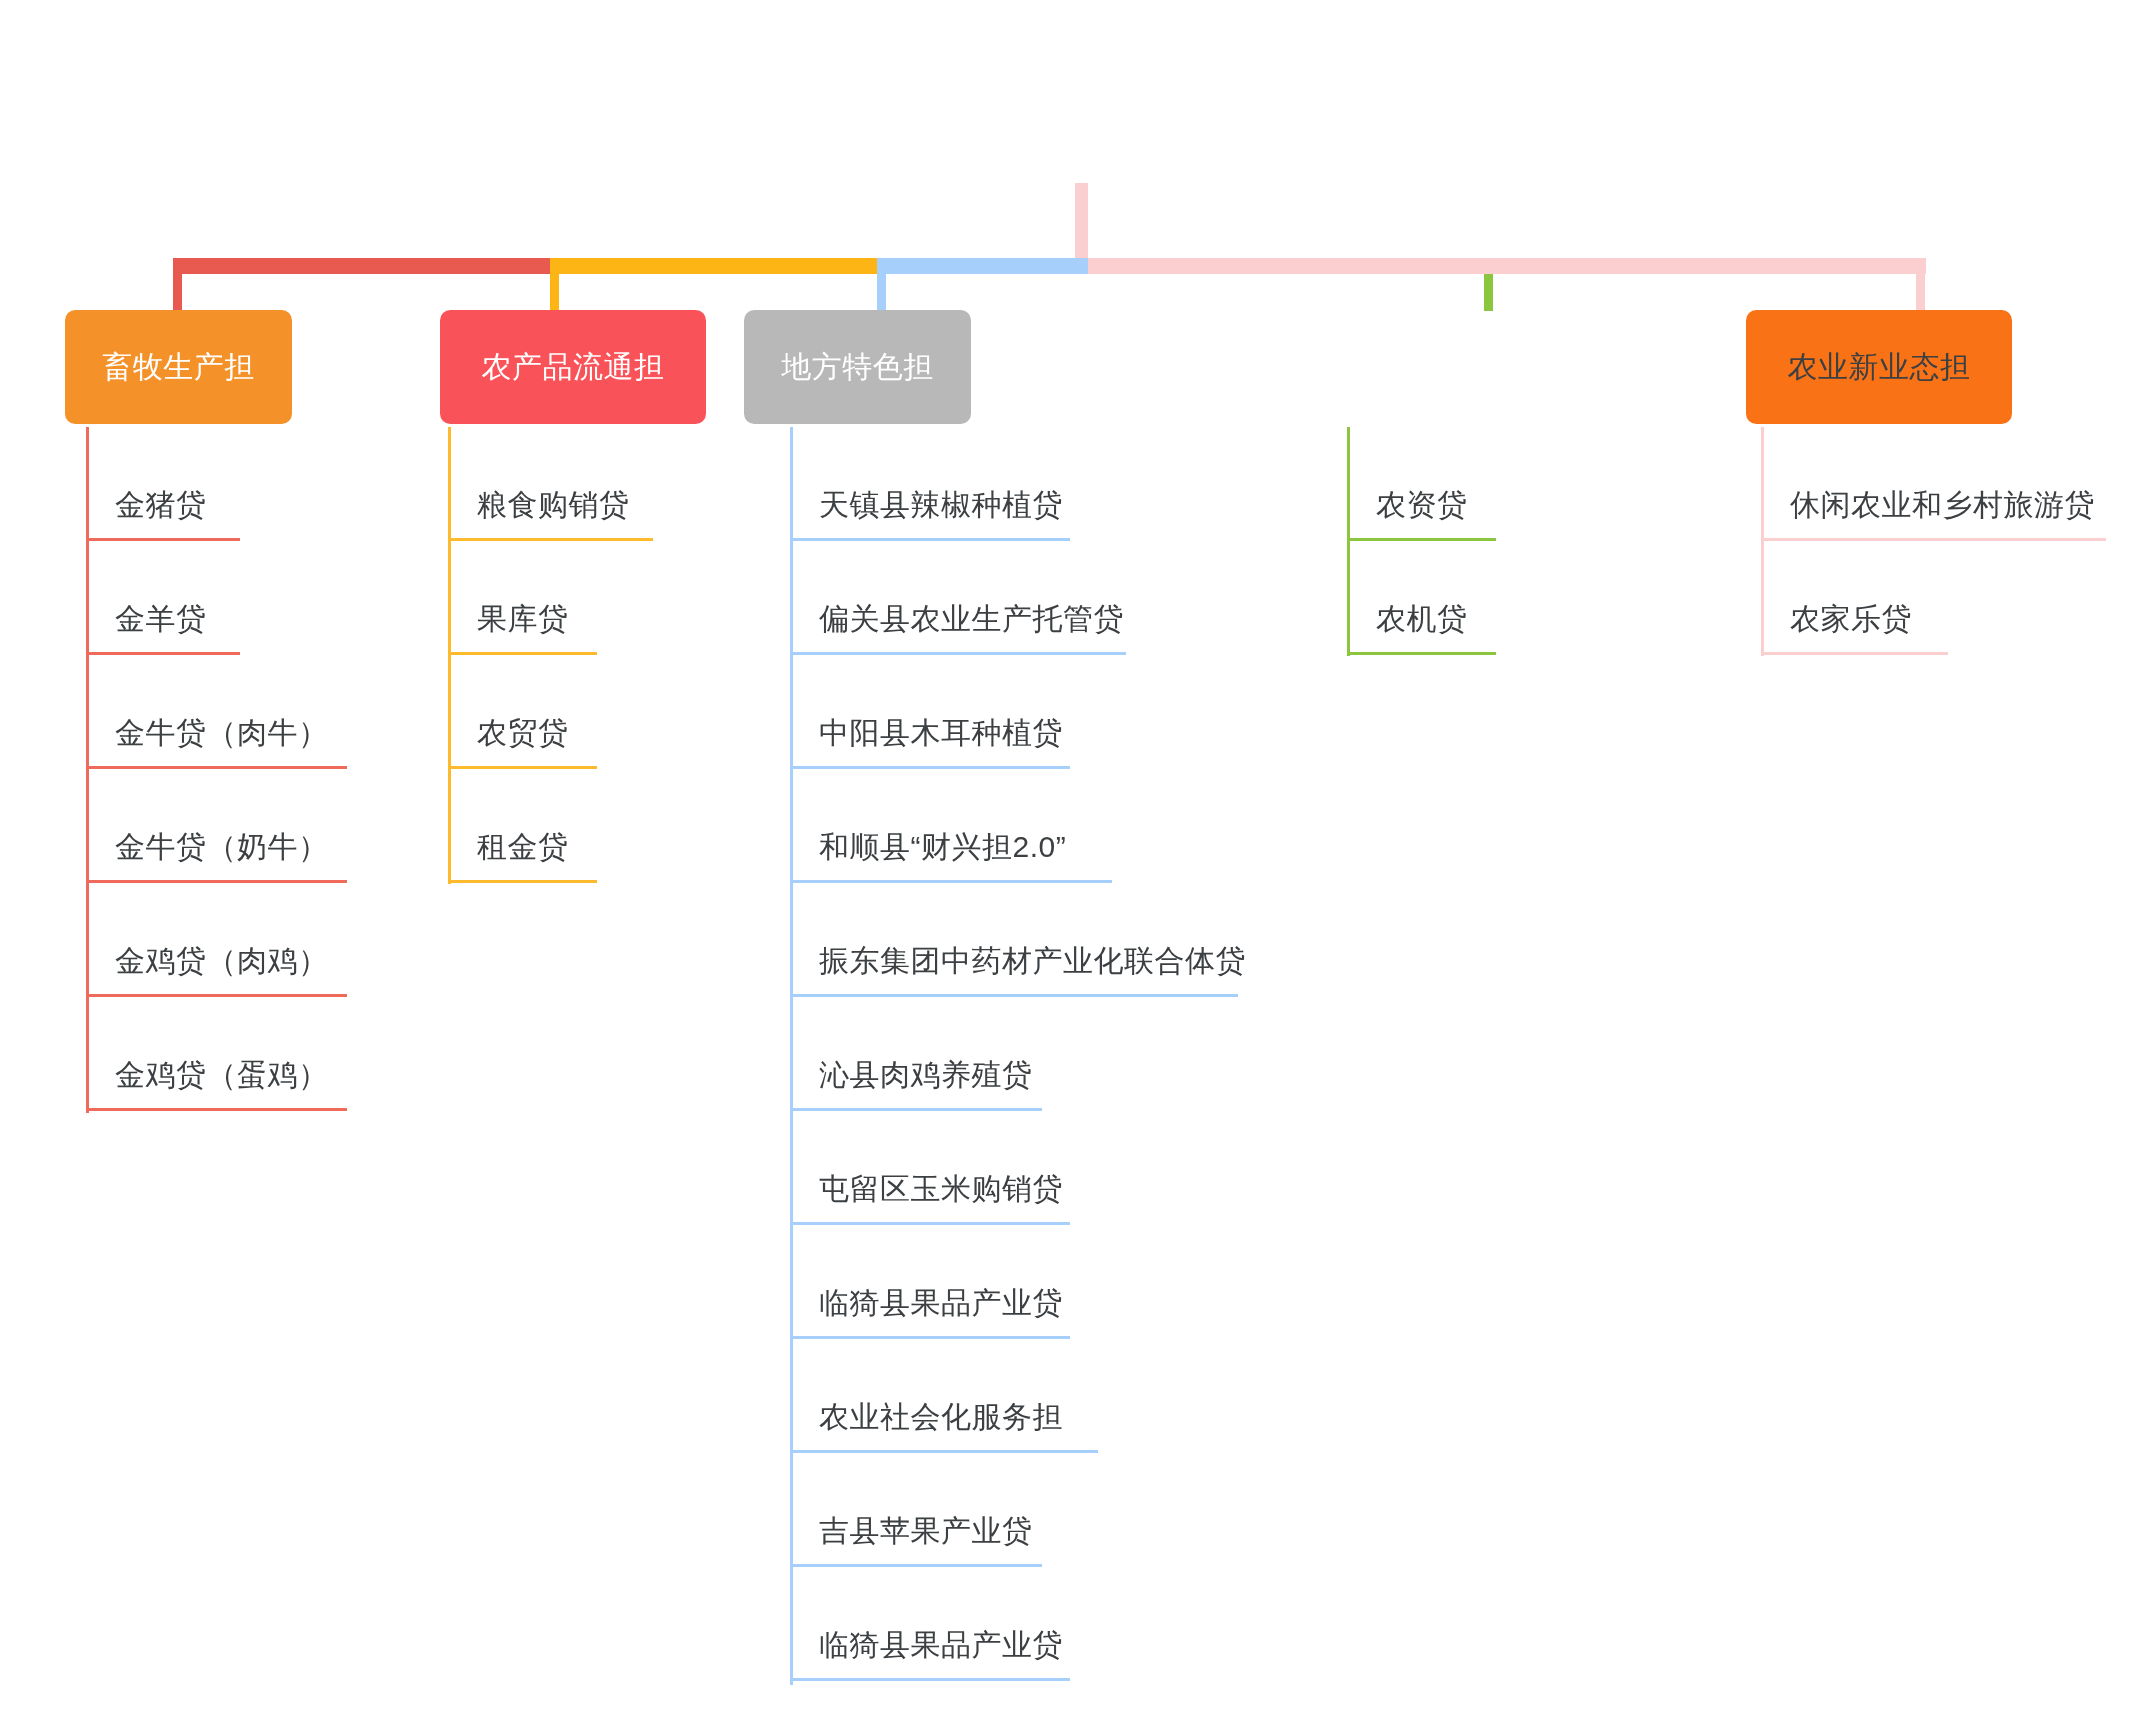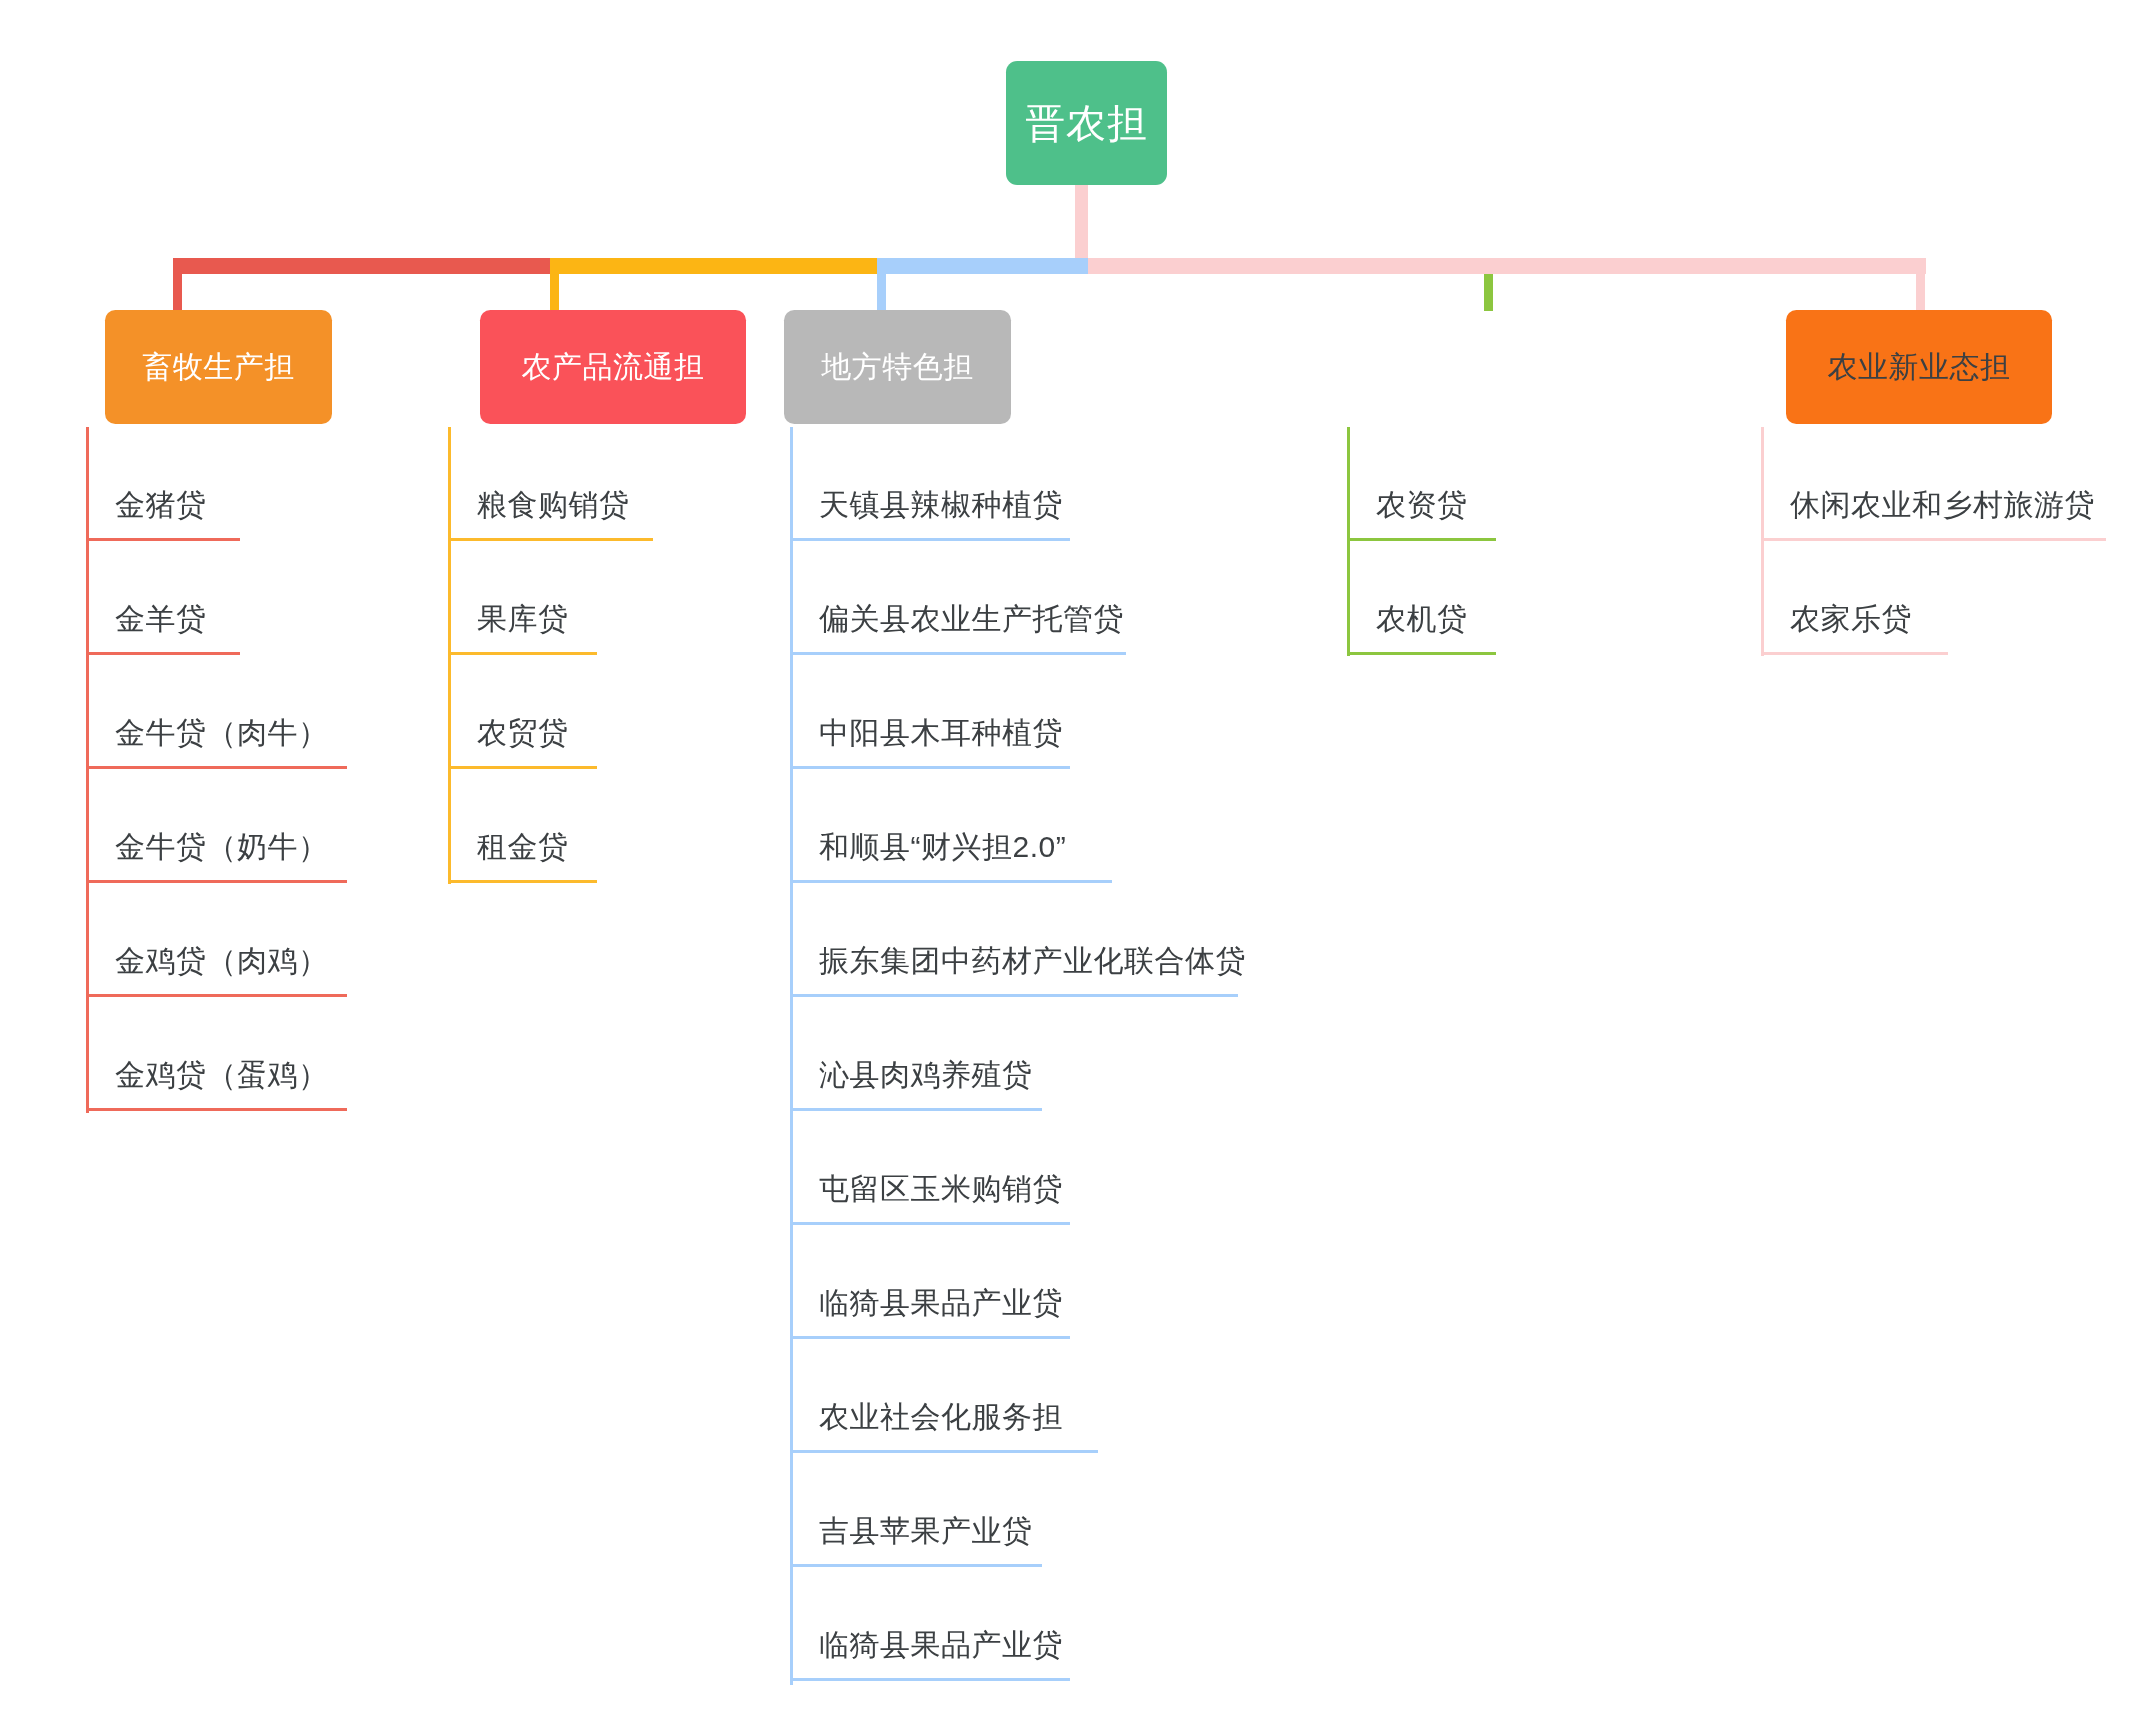--- a/index.html
+++ b/index.html
@@ -42,21 +42,20 @@
   
   .cat-box{
     position:absolute;
     border-radius:10.3px;
     display:flex;align-items:center;justify-content:center;
     font-size:30px;
     box-sizing:border-box;
     padding:0 15px;
     white-space:nowrap;
     letter-spacing:0.5px;
-    margin-left:40px;
   }
 
   
   .leaf-col{position:absolute;}
   .leaf-trunk{
     position:absolute;left:0;top:0;width:3.3px;
   }
   .leaf-row{
     position:relative;
     height:114px;
@@ -80,21 +79,20 @@
 </style>
 </head>
 <body>
 
 <div id="canvas">
     <div class="root-stem" style="background: rgb(251, 207, 208);"></div>
     <div class="trunk-seg" style="left: 173px; width: 377px; background: rgb(232, 89, 79);"></div>
     <div class="trunk-seg" style="left: 550px; width: 327px; background: rgb(252, 181, 20);"></div>
     <div class="trunk-seg" style="left: 877px; width: 211px; background: rgb(167, 207, 251);"></div>
     <div class="trunk-seg" style="left: 1088px; width: 838px; background: rgb(251, 207, 208);"></div>
-    <div class="root-node" style="background: rgb(78, 192, 138); color: rgb(255, 255, 255);">晋农担</div>
     <div class="drop" style="left: 173px; top: 274px; height: 37px; background: rgb(232, 89, 79);"></div>
     <div class="cat-box" style="left: 65px; top: 310px; width: 227px; height: 114px; background: rgb(244, 145, 40); color: rgb(255, 255, 255);">畜牧生产担</div>
     <div class="leaf-col" style="left: 86px; top: 427px;">
       <div class="leaf-trunk" style="background: rgb(239, 106, 90); height: 686px;"></div>
       <div class="leaf-row">
         <div class="leaf-label">金猪贷</div>
         <div class="leaf-underline" style="background: rgb(239, 106, 90); width: 154px;"></div>
       </div>
       <div class="leaf-row">
         <div class="leaf-label">金羊贷</div>

